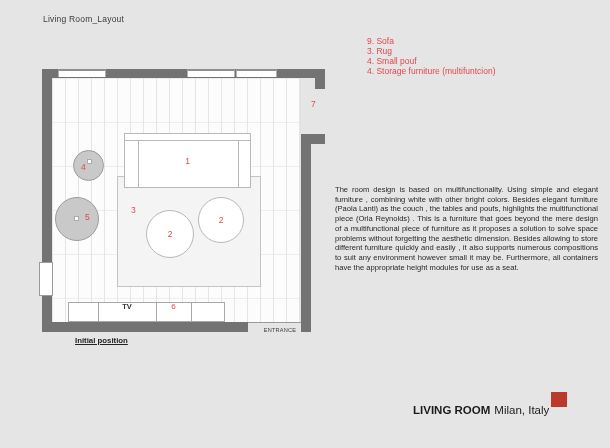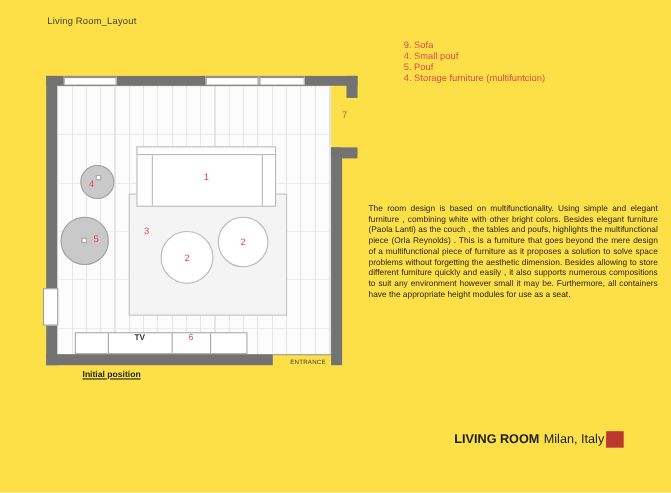--- a/index.html
+++ b/index.html
@@ -1,28 +1,28 @@
 <!DOCTYPE html>
 <html><head>
 <meta charset="utf-8">
 <style>
   * { margin:0; padding:0; box-sizing:border-box; }
   html,body { background:#ffffff; font-family:"Liberation Sans", sans-serif; }
-  #canvas { position:relative; width:610px; height:448px; background:#fde047; overflow:hidden; }
+  #canvas { position:relative; width:610px; height:448px; background:#e5e5e5; overflow:hidden; }
 
   .abs { position:absolute; }
 
   
   .page-title { left:43px; top:14px; font-size:8.5px; color:#3c3c3c; letter-spacing:.2px; }
   .legend { left:367px; top:36px; color:#e2484e; font-size:8.5px; line-height:10.1px; }
   .desc { left:335px; top:185px; width:263px; font-size:7.6px; line-height:9.7px;
           text-align:justify; color:#282828; }
   .caption { left:43px; top:336px; font-size:7.8px; font-weight:bold;
              text-decoration:underline; color:#222;margin-left:32px; }
-  .footer { left:413px; top:394px; font-size:11.5px; color:#1c1c1c; white-space:nowrap; }
+  .footer { left:413px; top:404px; font-size:11.5px; color:#1c1c1c; white-space:nowrap; }
   .footer b { font-weight:bold; margin-right:4px; }
   .brand-sq { left:551px; top:392px; width:16px; height:15px; background:#bc392e; }
 
   
   .floor { left:52px; top:78px; width:249px; height:244px; background-color:#fcfcfc;
     background-image:
       repeating-linear-gradient(90deg,#e5e5e5 0 1px,transparent 1px 13px),
       repeating-linear-gradient(180deg,#ededed 0 1px,transparent 1px 44px);
     border-right:1px solid #e2e2e2; }
   .wall { position:absolute; background:#737373; }
@@ -112,22 +112,22 @@
     <div class="abs radiator"></div>
 
     <span class="num" style="left:311px;top:100px;">7</span>
 
     <div class="abs entrance">ENTRANCE</div>
     <div class="abs caption">Initial position</div>
   </div>
 
   <div class="abs legend">
     <div>9. Sofa</div>
+    <div>3. Rug</div>
     <div>4. Small pouf</div>
-    <div>5. Pouf</div>
     <div>4. Storage furniture (multifuntcion)</div>
   </div>
 
   <div class="abs desc">The room design is based on multifunctionality. Using simple and elegant furniture , combining white with other bright colors. Besides elegant furniture (Paola Lanti) as the couch , the tables and poufs, highlights the multifunctional piece (Orla Reynolds) . This is a furniture that goes beyond the mere design of a multifunctional piece of furniture as it proposes a solution to solve space problems without forgetting the aesthetic dimension. Besides allowing to store different furniture quickly and easily , it also supports numerous compositions to suit any environment however small it may be. Furthermore, all containers have the appropriate height modules for use as a seat.</div>
 
   <div class="abs brand-sq"></div>
   <div class="abs footer">
     <b>LIVING ROOM</b><span>Milan, Italy</span>
   </div>
 

